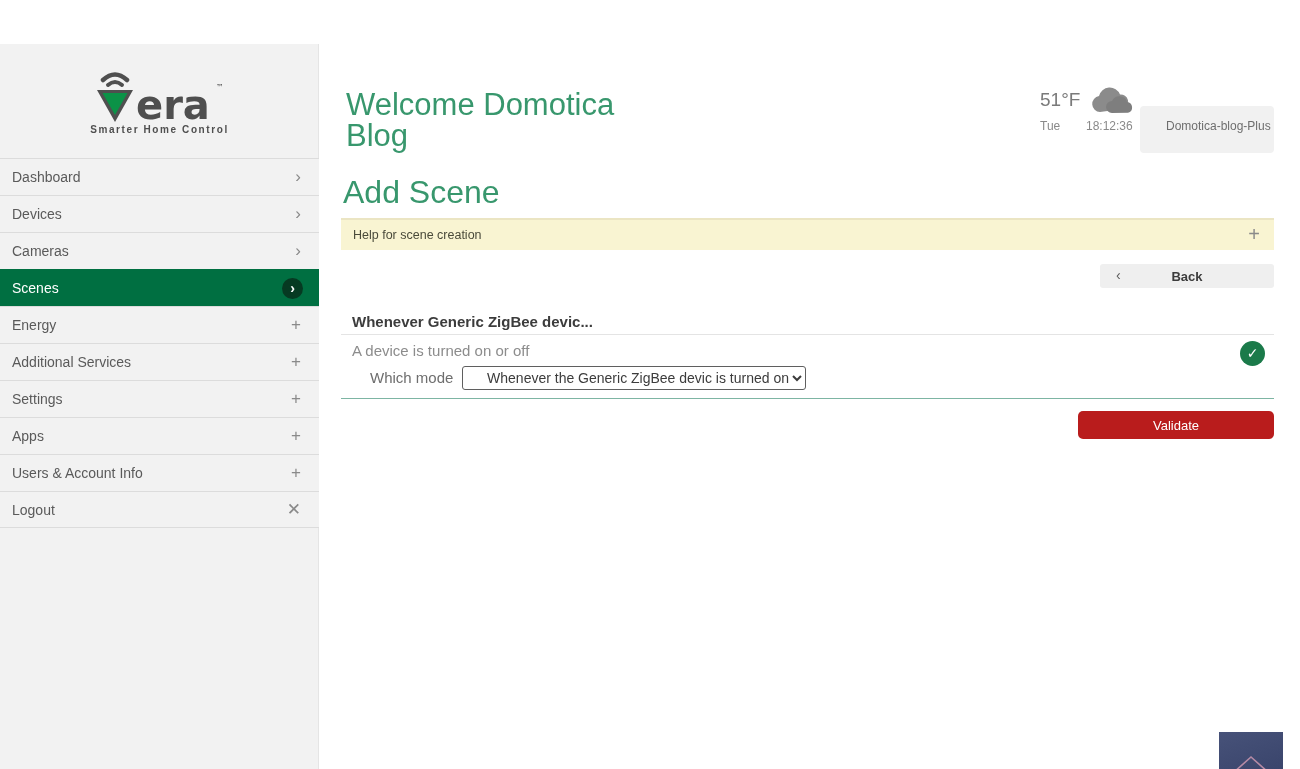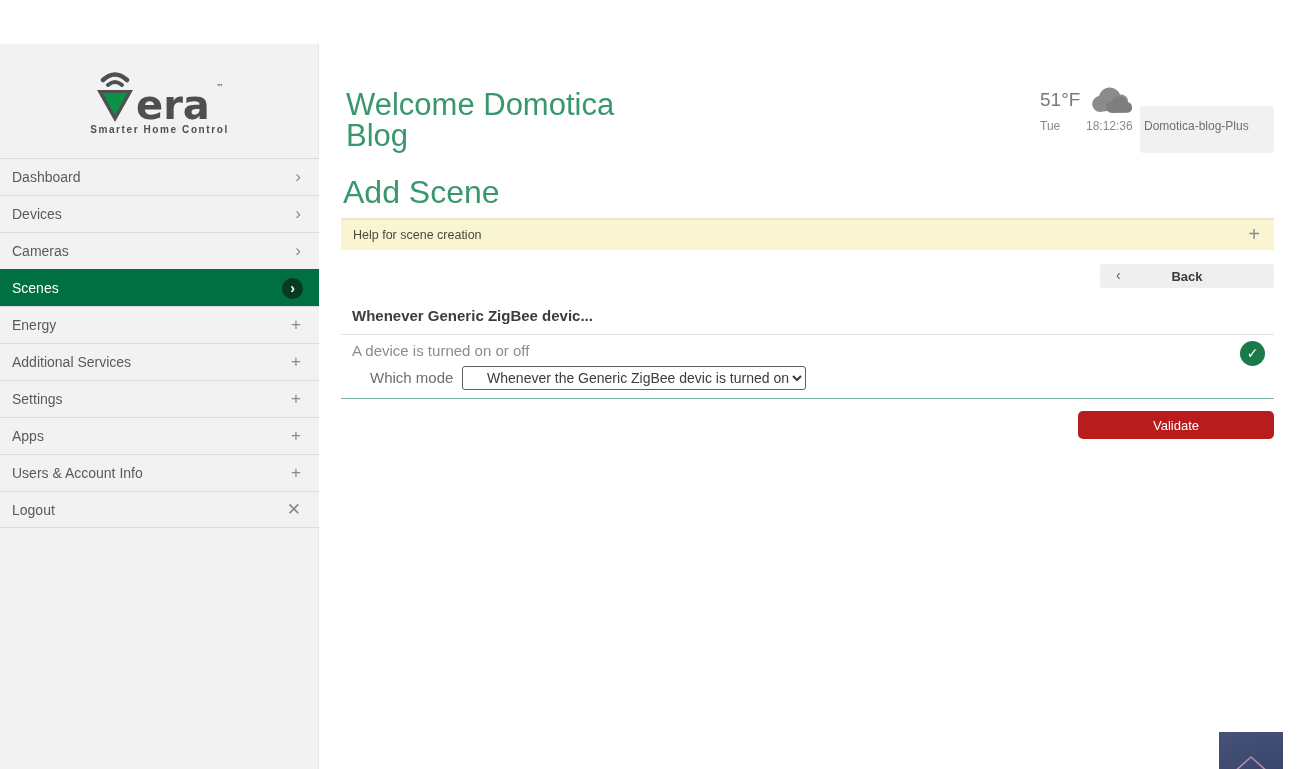--- a/index.html
+++ b/index.html
@@ -17,31 +17,31 @@
   .menu-item.active { background:#006f41; color:#fff; border-top-color:#006f41; }
   .menu-item.active .mi-icon { right:16px; top:8px; height:21px; width:21px; line-height:20px; text-align:center; border-radius:50%; background:#063a22; color:#fff; font-size:14px; font-weight:bold; }
 
   
   .welcome-title { position:absolute; left:346px; top:45px; width:330px; font-size:31px; line-height:31px; color:#38976d; }
   .weather { position:absolute; left:1040px; top:45px; width:100px; }
   .weather-temp { font-size:19px; color:#7a7a7a; }
   .weather-sub { position:absolute; left:1040px; top:75px; font-size:12px; color:#8a8a8a; }
   .weather-time { position:absolute; left:1086px; top:75px; font-size:12px; color:#8a8a8a; }
   .cloud-icon { position:absolute; left:1088px; top:42px; }
-  .controller-box { position:absolute; left:1140px; top:62px; width:134px; height:47px; background:#f1f1f1; border-radius:4px; font-size:12px; color:#6e6e6e; line-height:41px; padding-left:4px; }
+  .controller-box { position:absolute; left:1140px; top:62px; width:134px; height:47px; background:#f1f1f1; border-radius:4px; font-size:12px; color:#6e6e6e; line-height:41px; padding-left:26px; }
 
   
   .page-title { position:absolute; left:343px; top:130px; font-size:32px; color:#38976d; }
   .help-bar { position:absolute; left:341px; top:174px; width:933px; height:32px; background:#f9f4d2; border-top:2px solid #ebe5c3; }
   .help-bar-label { position:absolute; left:12px; top:8px; font-size:12.5px; color:#4a4a3a; }
   .help-bar-plus { position:absolute; right:14px; top:3px; font-size:20px; color:#8a8a8a; font-weight:normal; cursor:pointer; }
   .back-btn { position:absolute; left:1100px; top:220px; width:174px; height:24px; background:#efefef; border:none; border-radius:3px; font-size:13px; font-weight:bold; color:#3c3c3c; cursor:pointer; font-family:inherit; }
   .back-chevron { position:absolute; left:16px; top:3px; font-size:14px; color:#5a5a5a; font-weight:normal; }
 
-  .trigger-title { position:absolute; left:352px; top:263px; font-size:15px; font-weight:bold; color:#3c3c3c; }
+  .trigger-title { position:absolute; left:352px; top:269px; font-size:15px; font-weight:bold; color:#3c3c3c; }
   .divider { position:absolute; left:341px; top:290px; width:933px; height:1px; background:#e4e4e4; }
   .trigger-desc { position:absolute; left:352px; top:298px; font-size:15px; color:#8c8c8c; }
   .valid-circle { position:absolute; left:1240px; top:297px; width:25px; height:25px; border-radius:50%; background:#1b7a4a; color:#fff; font-size:14px; font-weight:bold; text-align:center; line-height:25px; }
   .mode-label { position:absolute; left:370px; top:325px; font-size:15px; color:#6e6e6e; }
   .mode-select { position:absolute; left:462px; top:322px; width:344px; height:24px; font-size:14px; color:#3c3c3c; border:1px solid #5f5f5f; border-radius:3px; background:#fff; font-family:inherit; padding-left:6px;text-align:right; }
   .teal-line { position:absolute; left:341px; top:354px; width:933px; height:1px; background:#7db5a3; }
   .validate-btn { position:absolute; left:1078px; top:367px; width:196px; height:28px; background:#b91c1c; border:none; border-radius:5px; color:#fff; font-size:13px; cursor:pointer; font-family:inherit; }
 
   .scroll-top { position:absolute; left:1219px; top:688px; width:64px; height:64px; background:linear-gradient(160deg,#475279 0%,#343f66 100%); cursor:pointer; }
 </style>

